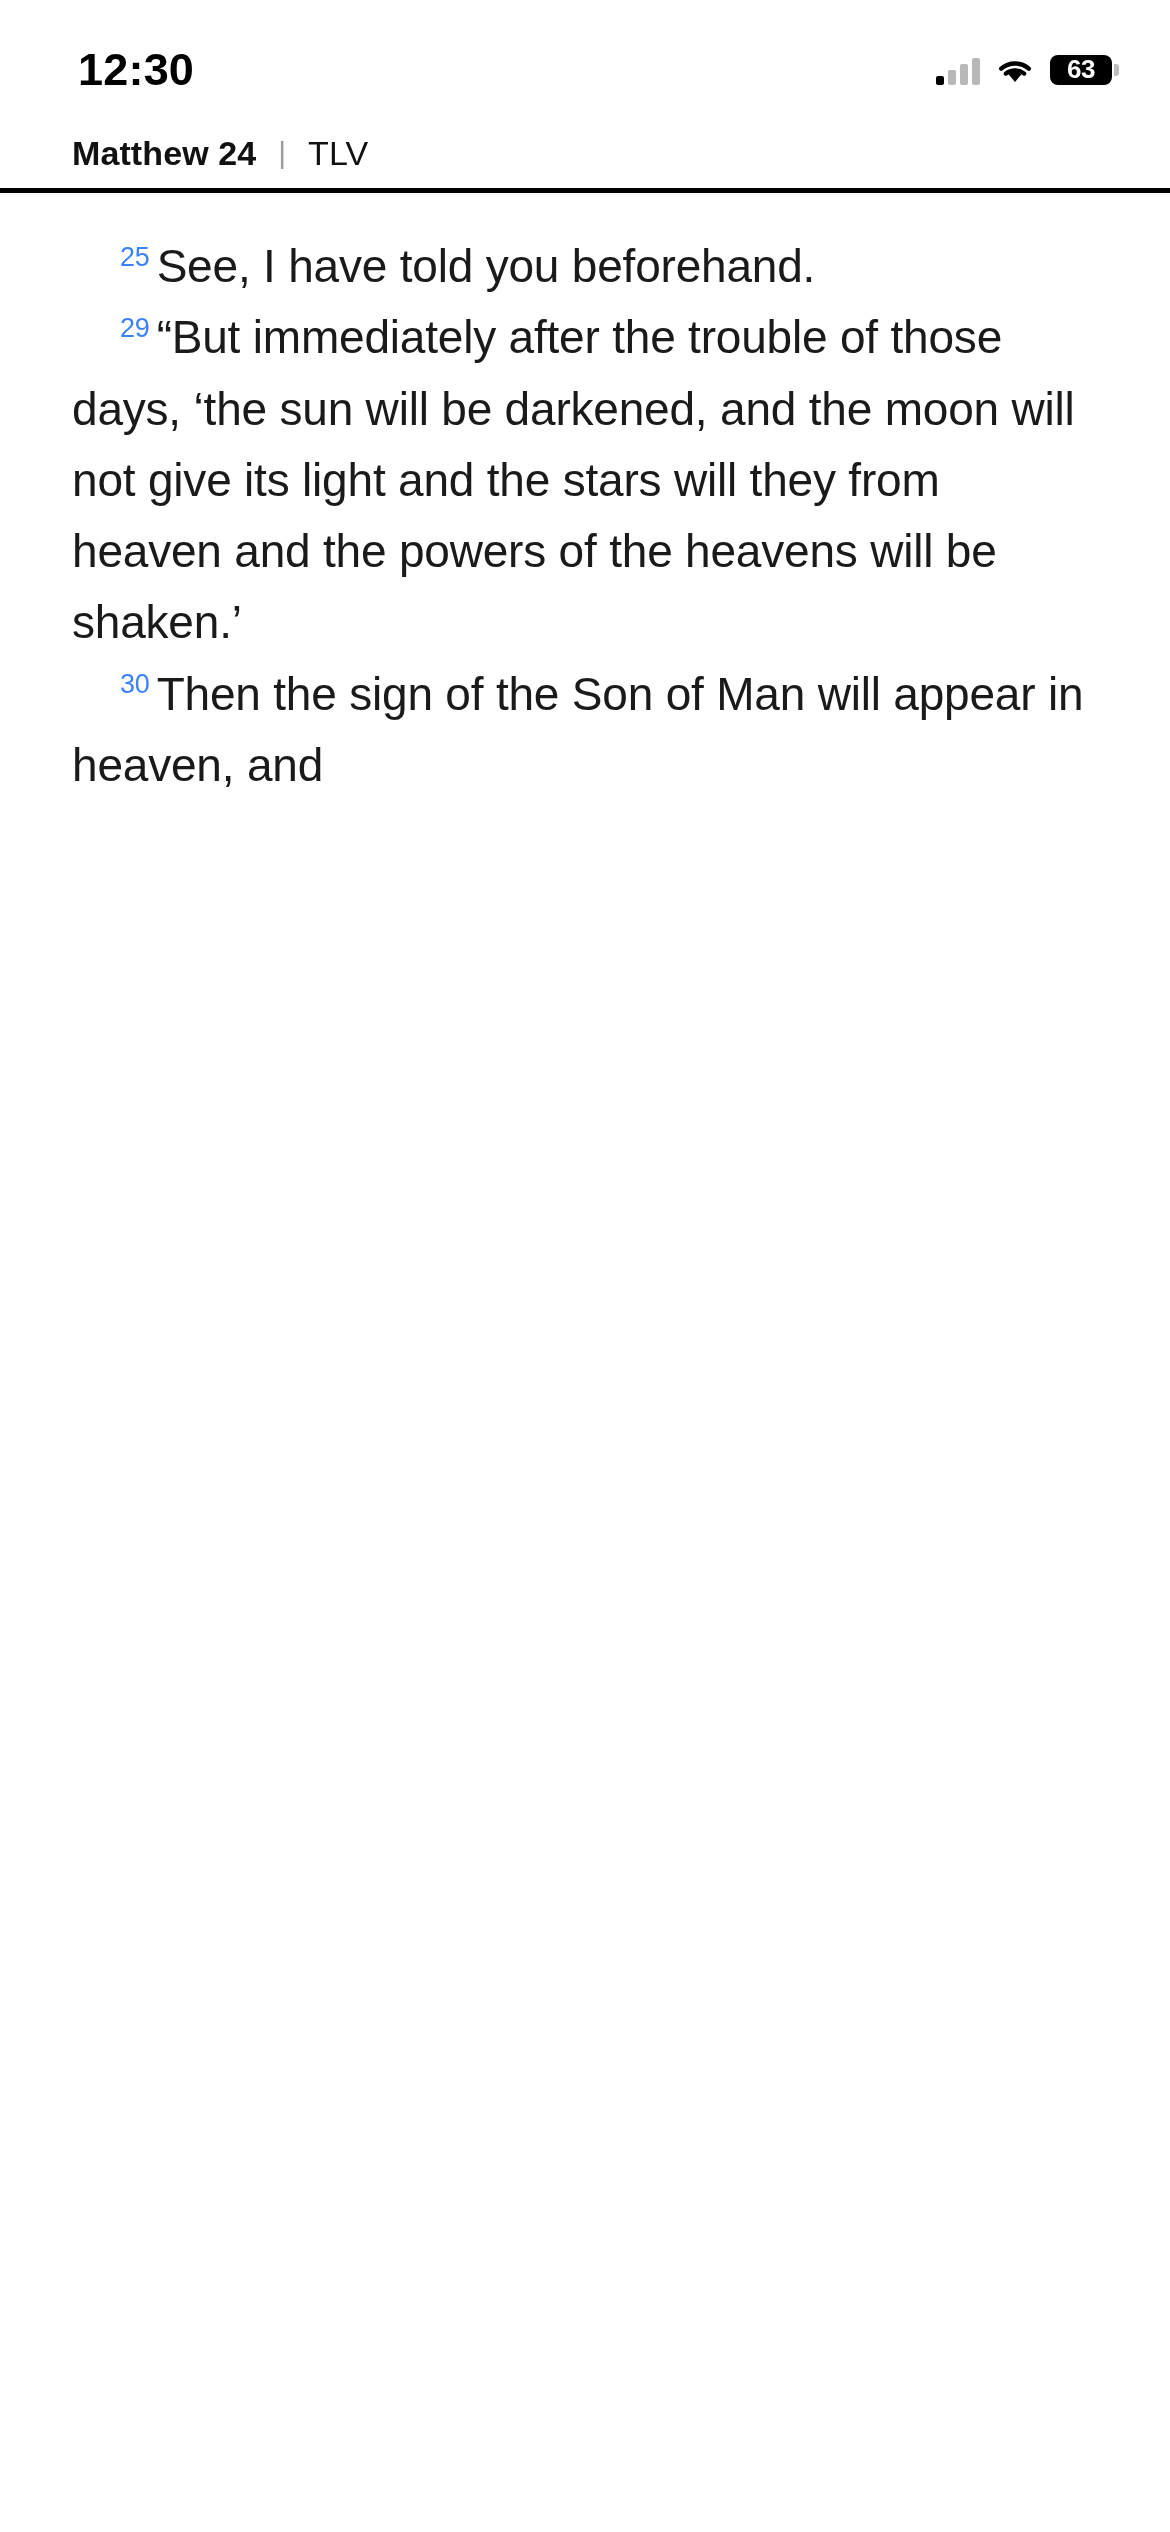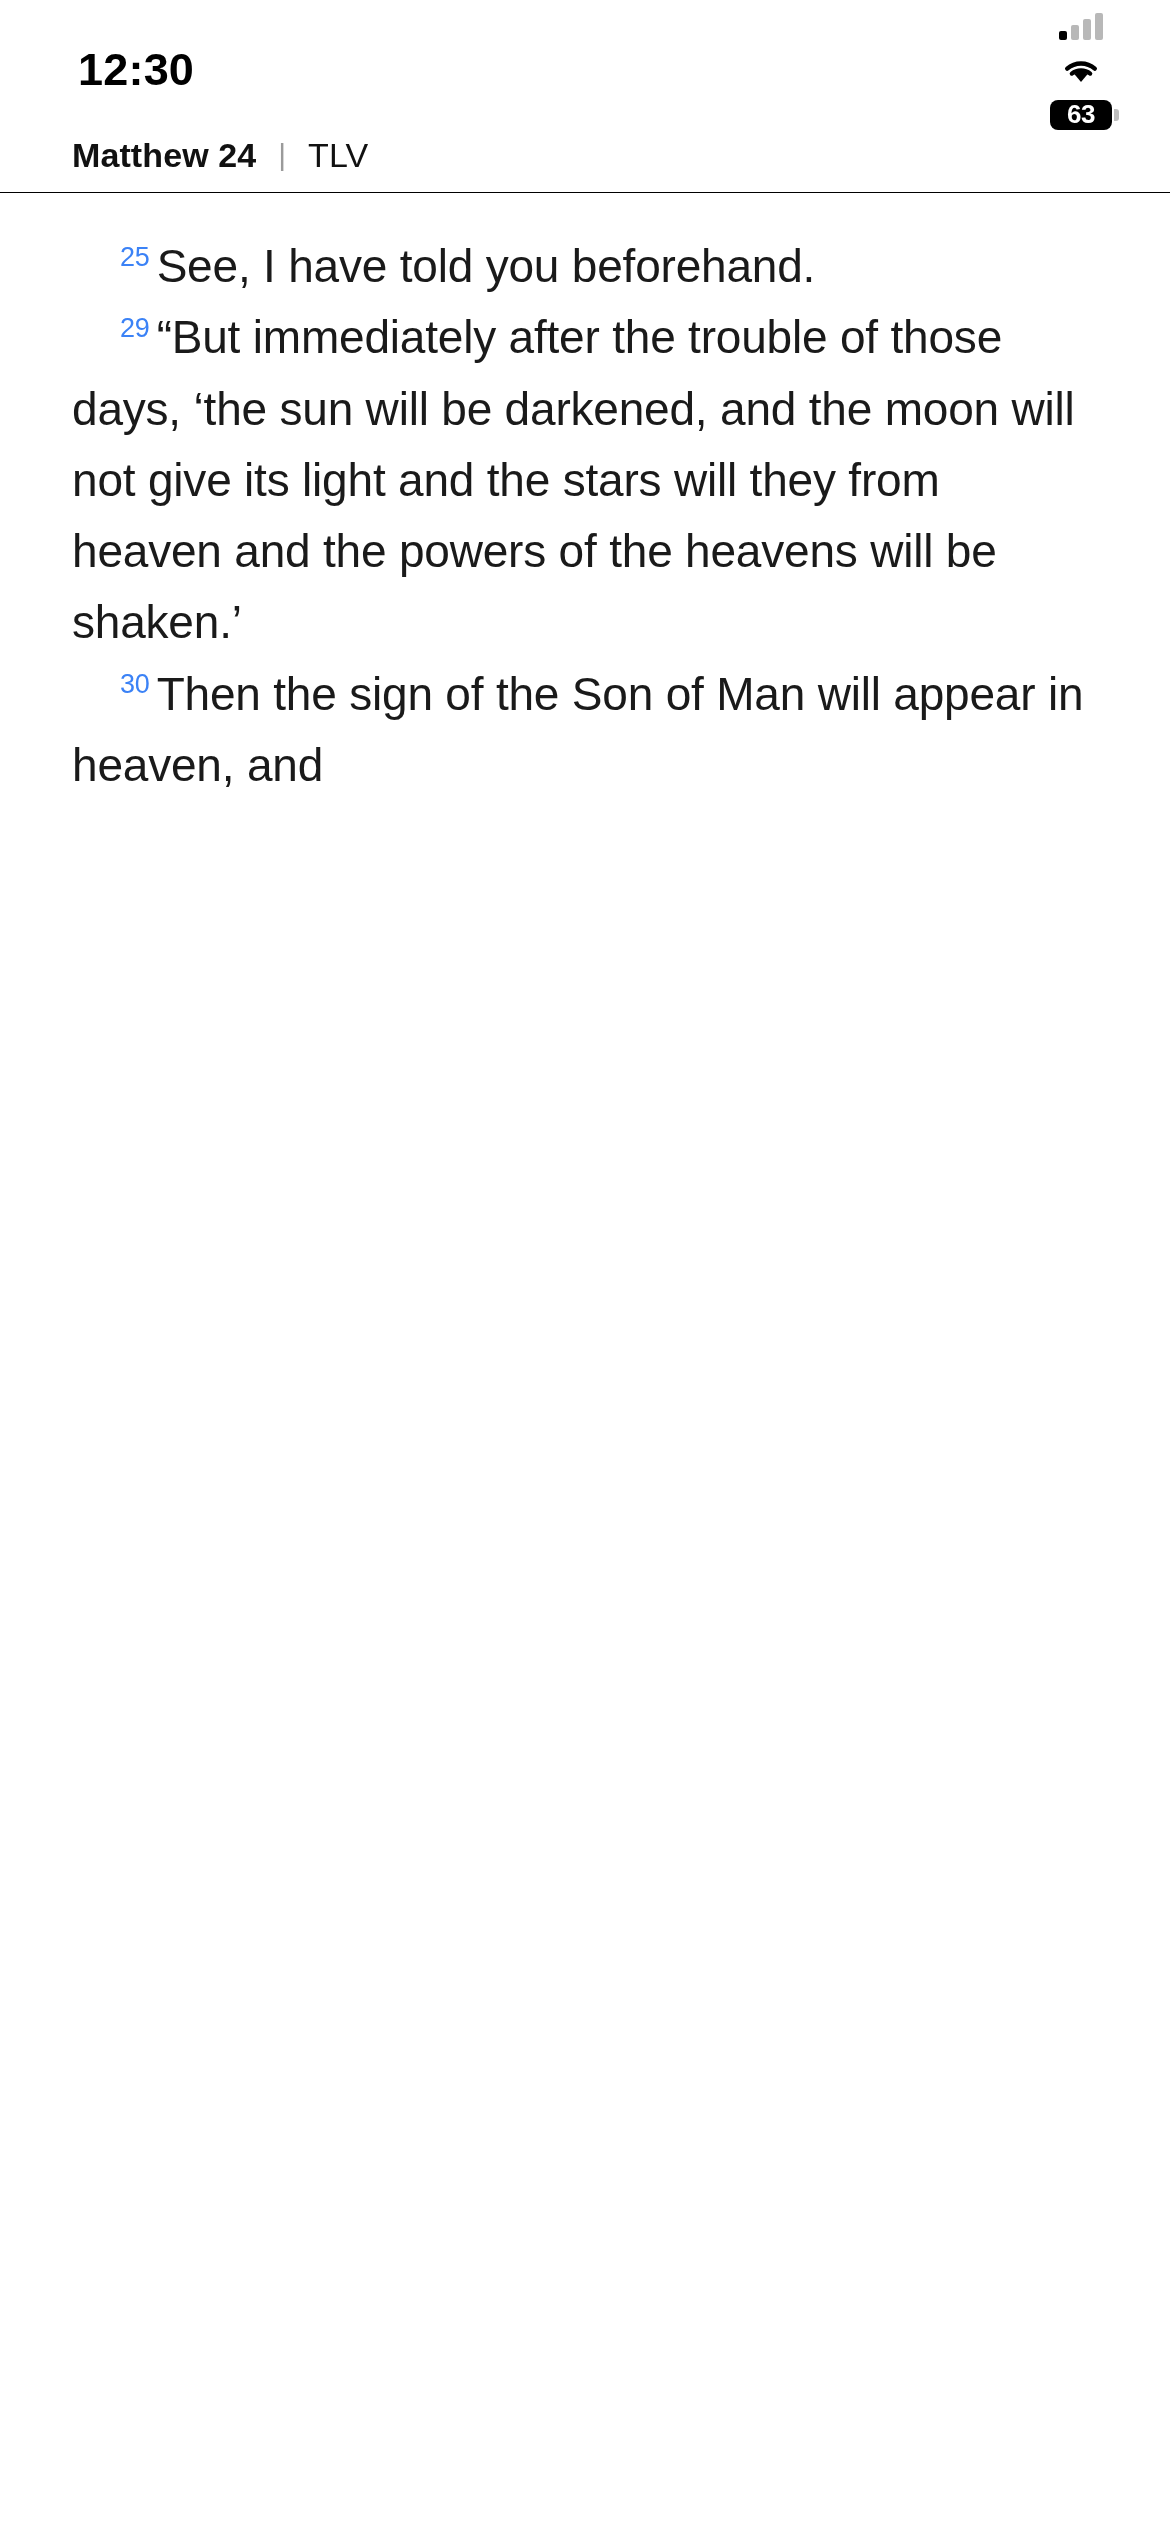--- a/index.html
+++ b/index.html
@@ -32,21 +32,20 @@
     color: #000;
     letter-spacing: 0.2px;
     line-height: 1;
     padding-top: 10px;
   }
   .status-right {
     display: flex;
     align-items: center;
     gap: 15px;
     padding-top: 10px;
-    flex-direction: column;
   }
 
   
   .cellular { display: flex; align-items: flex-end; gap: 4px; height: 30px; }
   .cellular i {
     display: block;
     width: 8px;
     background: #000;
     border-radius: 2px;
   }
@@ -85,21 +84,21 @@
     color: #fff;
     letter-spacing: -0.5px;
   }
 
   
   .header {
     height: 75px;
     display: flex;
     align-items: center;
     padding: 0 0 0 72px;
-    border-bottom: 1px solid #000000;
+    border-bottom: 5px solid #000000;
   }
   .header-title {
     font-size: 34px;
     font-weight: 700;
     color: #111;
     letter-spacing: 0.1px;
   }
   .header-sep {
     font-size: 30px;
     color: #9a9a9a;

